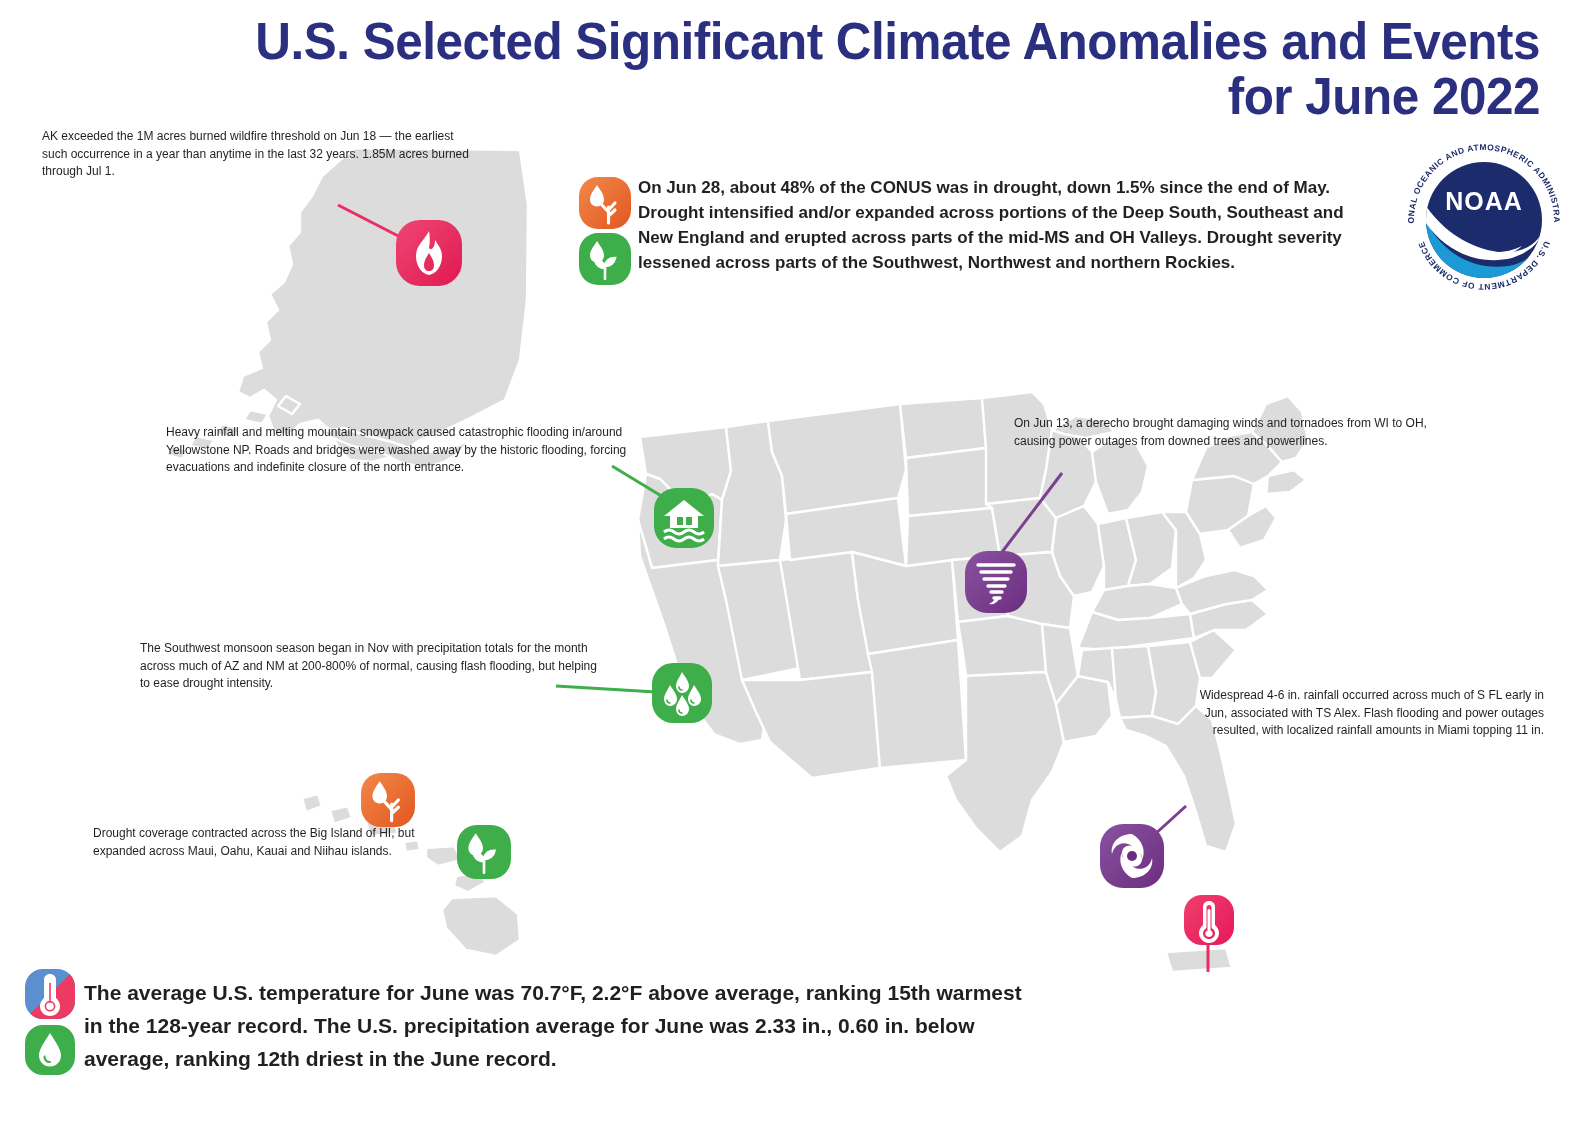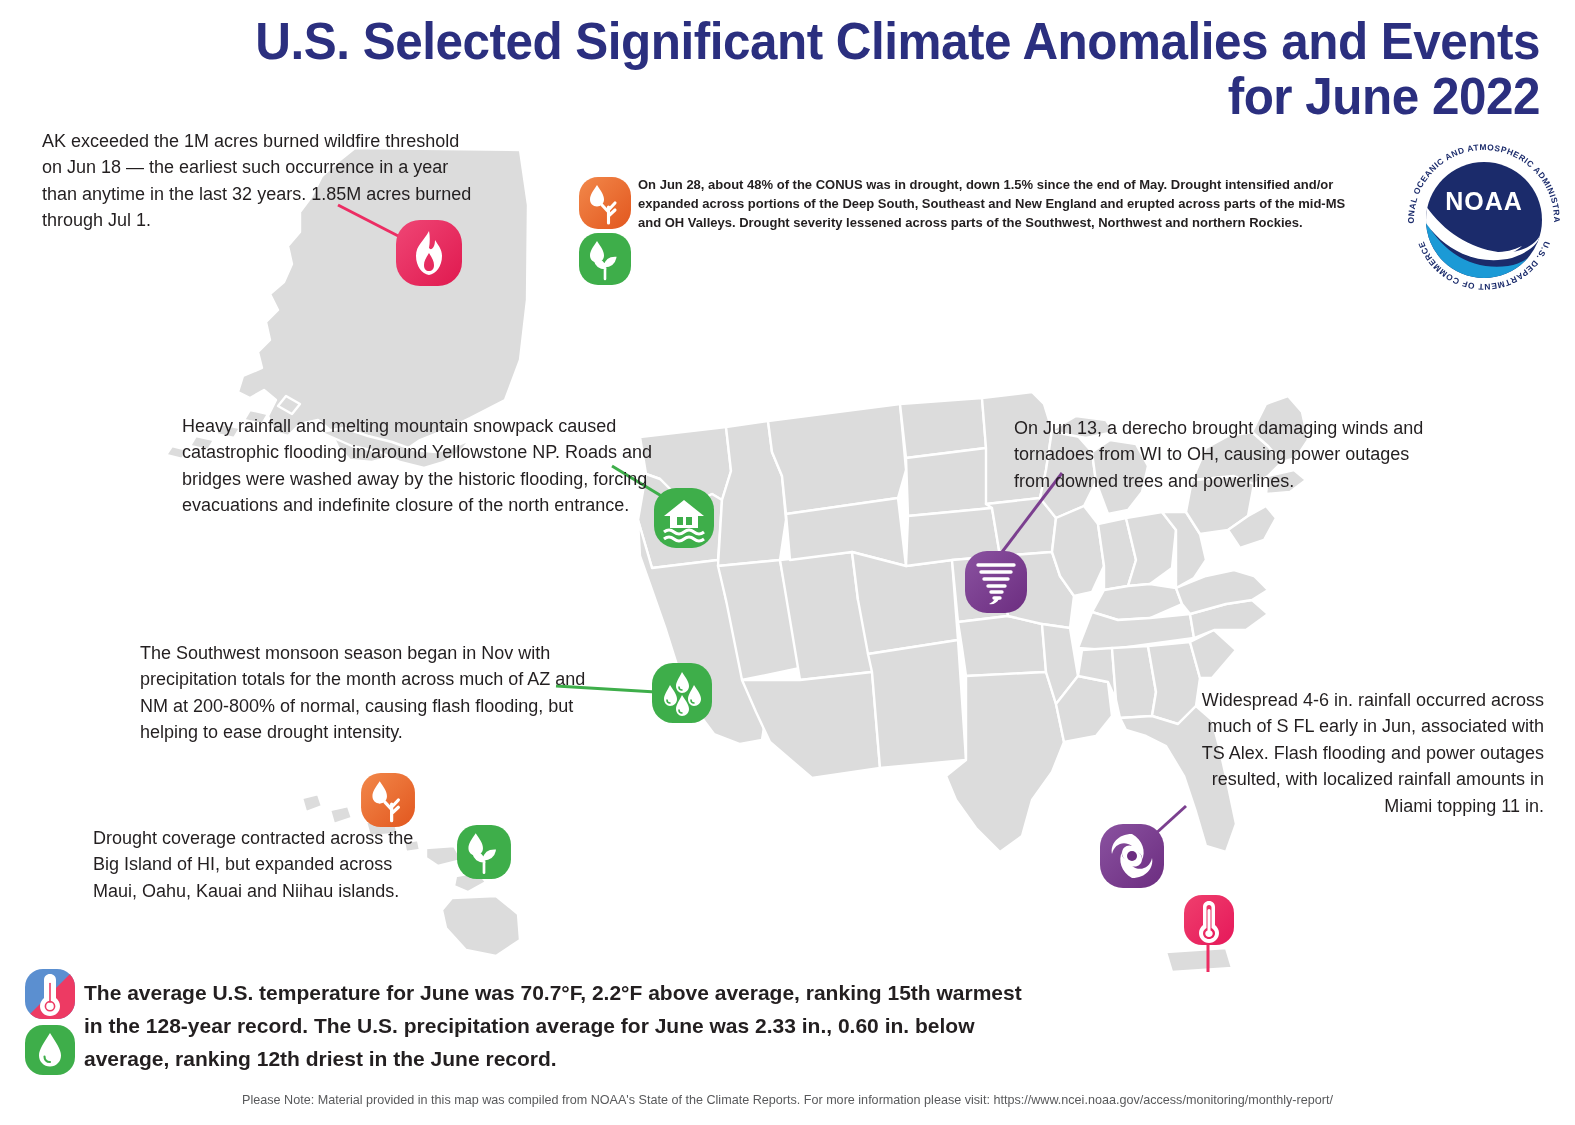--- a/index.html
+++ b/index.html
@@ -16,26 +16,26 @@
     font-size:52px;line-height:1.06;letter-spacing:-0.5px;
     transform:scaleX(.95);transform-origin:right top;
   }
   .title .l1{display:block;}
   .title .l2{display:block;}
 
   
   .mapsvg{position:absolute;left:0;top:0;width:1575px;height:1125px;}
 
   
-  .callout{position:absolute;font-size:18px;line-height:1.47;color:#231f20;}
+  .callout{position:absolute;font-size:12px;line-height:1.47;color:#231f20;}
   .callout.bold{font-weight:bold;}
 
   #txt-alaska{left:42px;top:128px;width:438px;}
-  #txt-drought{left:638px;top:175px;width:722px;font-size:13px;line-height:1.48;font-weight:bold;}
-  #txt-yellowstone{left:166px;top:413px;width:470px;margin-left:16px;}
+  #txt-drought{left:638px;top:175px;width:722px;font-size:17px;line-height:1.48;font-weight:bold;}
+  #txt-yellowstone{left:166px;top:424px;width:470px;}
   #txt-derecho{left:1014px;top:415px;width:420px;}
   #txt-monsoon{left:140px;top:640px;width:470px;}
   #txt-florida{left:1186px;top:687px;width:358px;text-align:right;}
   #txt-hawaii{left:93px;top:825px;width:330px;}
   #txt-puertorico{left:1233px;top:898px;width:312px;}
   #txt-summary{left:84px;top:977px;width:955px;font-weight:bold;font-size:21px;line-height:1.56;}
 
   
   .footer{
     position:absolute;left:0;top:1093px;width:1575px;text-align:center;
@@ -371,15 +371,14 @@
 
   <div class="callout" id="txt-alaska">AK exceeded the 1M acres burned wildfire threshold on Jun 18 — the earliest such occurrence in a year than anytime in the last 32 years. 1.85M acres burned through Jul 1.</div>
   <div class="callout bold" id="txt-drought">On Jun 28, about 48% of the CONUS was in drought, down 1.5% since the end of May. Drought intensified and/or expanded across portions of the Deep South, Southeast and New England and erupted across parts of the mid-MS and OH Valleys. Drought severity lessened across parts of the Southwest, Northwest and northern Rockies.</div>
   <div class="callout" id="txt-yellowstone">Heavy rainfall and melting mountain snowpack caused catastrophic flooding in/around Yellowstone NP. Roads and bridges were washed away by the historic flooding, forcing evacuations and indefinite closure of the north entrance.</div>
   <div class="callout" id="txt-derecho">On Jun 13, a derecho brought damaging winds and tornadoes from WI to OH, causing power outages from downed trees and powerlines.</div>
   <div class="callout" id="txt-monsoon">The Southwest monsoon season began in Nov with precipitation totals for the month across much of AZ and NM at 200-800% of normal, causing flash flooding, but helping to ease drought intensity.</div>
   <div class="callout" id="txt-florida">Widespread 4-6 in. rainfall occurred across much of S FL early in Jun, associated with TS Alex. Flash flooding and power outages resulted, with localized rainfall amounts in Miami topping 11 in.</div>
   <div class="callout" id="txt-hawaii">Drought coverage contracted across the Big Island of HI, but expanded across Maui, Oahu, Kauai and Niihau islands.</div>
   <div class="callout bold" id="txt-summary">The average U.S. temperature for June was 70.7°F, 2.2°F above average, ranking 15th warmest in the 128-year record. The U.S. precipitation average for June was 2.33 in., 0.60 in. below average, ranking 12th driest in the June record.</div>
 
-  <div class="footer">Please Note: Material provided in this map was compiled from NOAA's State of the Climate Reports. For more information please visit: https://www.ncei.noaa.gov/access/monitoring/monthly-report/</div>
 
 </div>
 
 </body></html>

